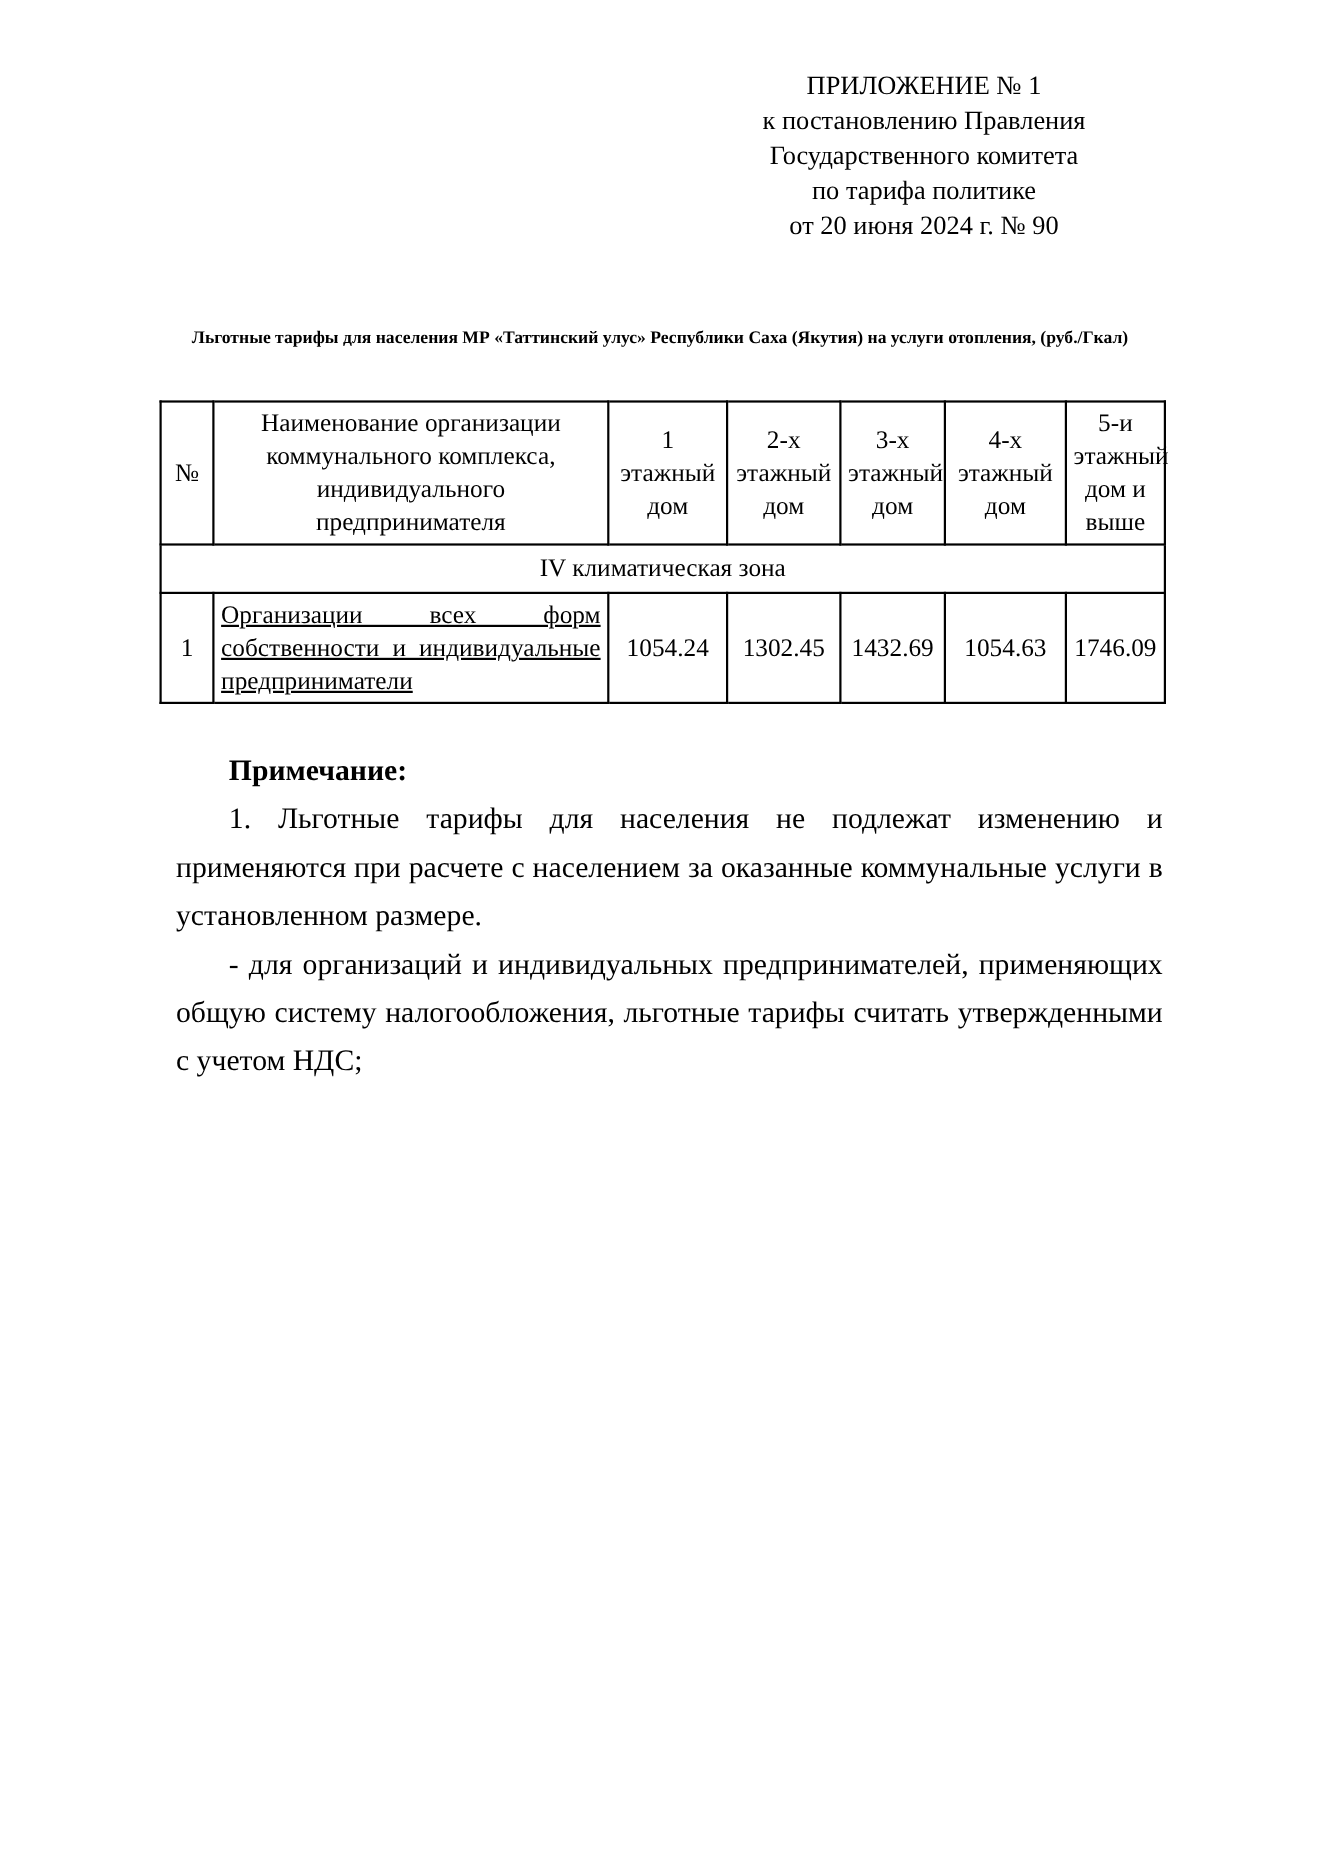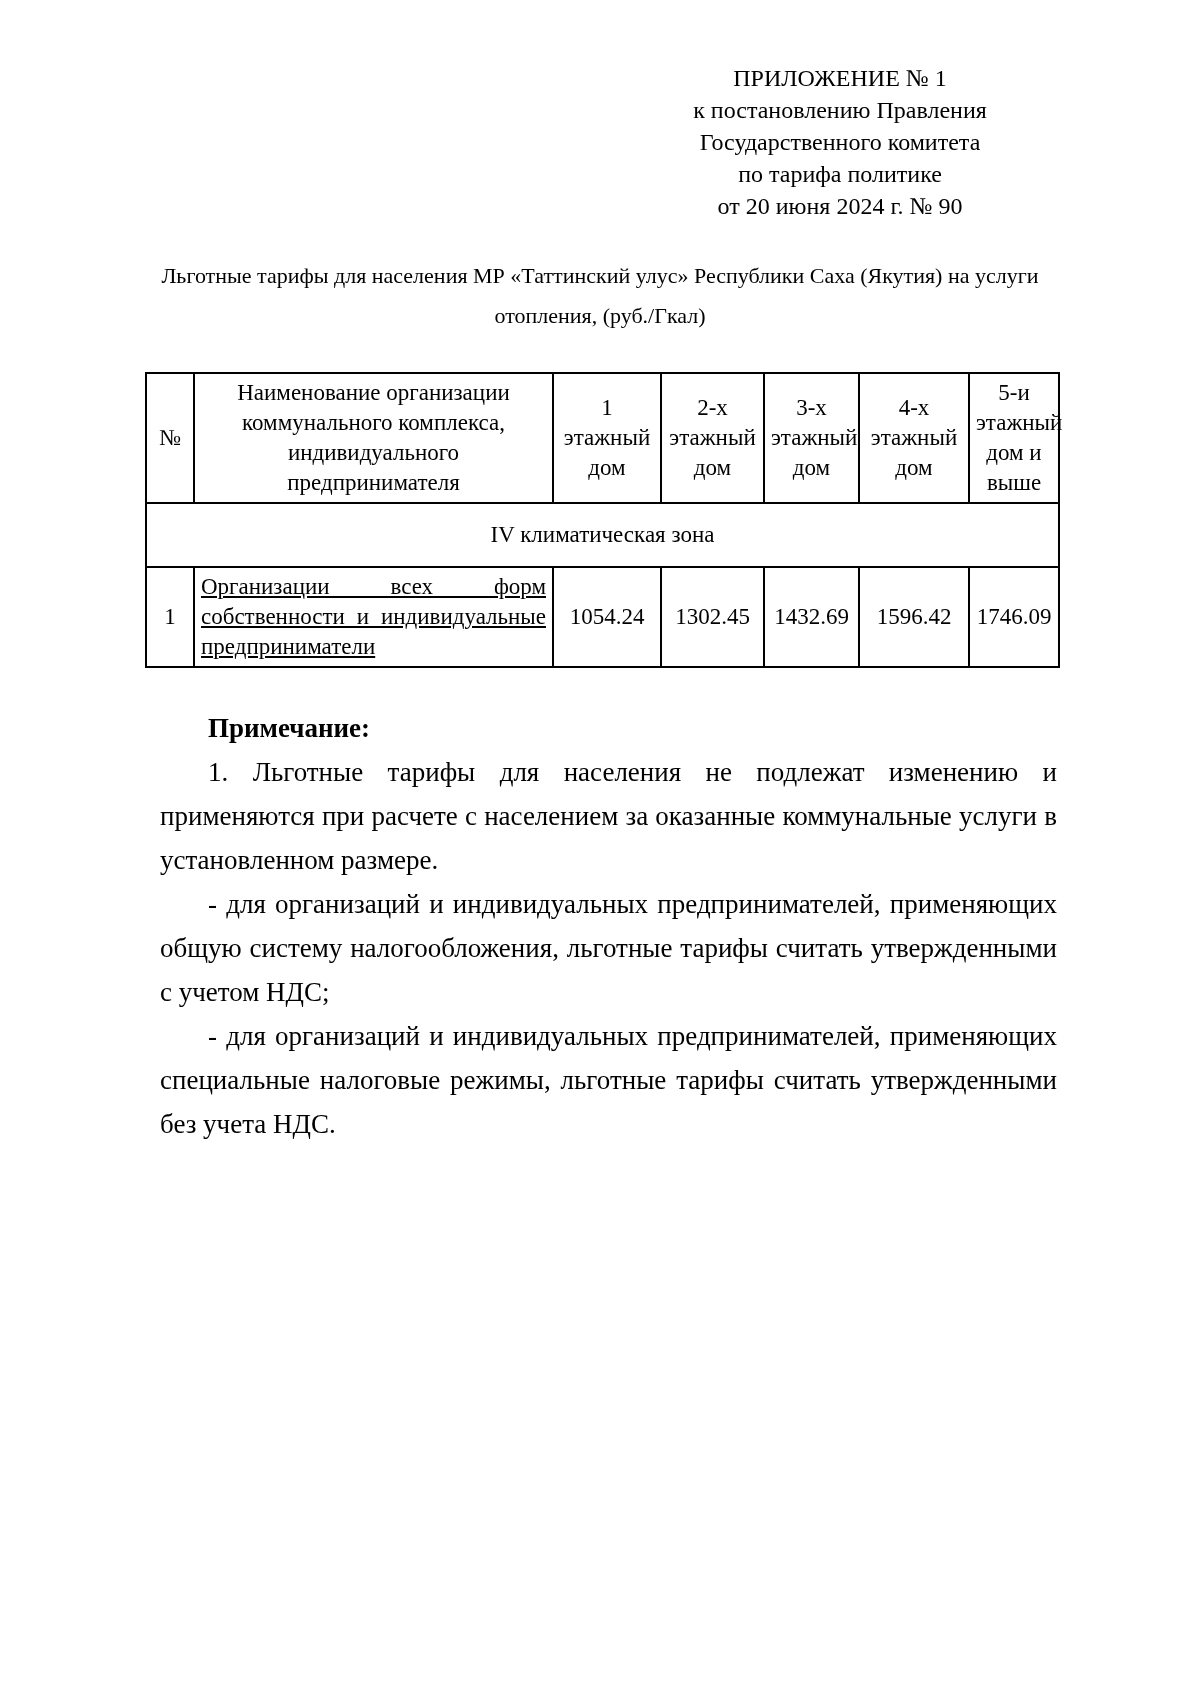--- a/index.html
+++ b/index.html
@@ -20,25 +20,25 @@
   .doc-header {
     width: 460px;
     margin-left: auto;
     margin-right: 130px;
     text-align: center;
     font-size: 24px;
     line-height: 32px;
   }
   
   .doc-title {
-    margin: 34px auto 0 auto;
+    margin: 66px auto 0 auto;
     width: 900px;
     text-align: center;
-    font-weight: normal;
-    font-size: 22px;
+    font-weight: bold;
+    font-size: 16px;
     line-height: 40px;
   }
   
   table.tariff {
     margin: 36px 0 0 145px;
     border-collapse: collapse;
     table-layout: fixed;
     width: 913px;
     font-size: 23px;
   }
@@ -50,21 +50,21 @@
   }
   table.tariff th { font-weight: normal; text-align: center; }
   col.c-num  { width: 48px; }
   col.c-name { width: 359px; }
   col.c-v1   { width: 108px; }
   col.c-v2   { width: 103px; }
   col.c-v3   { width: 95px;  }
   col.c-v4   { width: 110px; }
   col.c-v5   { width: 90px;  }
   .th-tall { height: 100px; }
-  .zone-cell { text-align: center; height: 64px; }
+  .zone-cell { text-align: center; height: 44px; }
   .num-cell  { text-align: center; }
   .name-cell {
     text-align: justify;
     text-align-last: left;
     padding: 4px 10px;
     text-decoration: underline;
   }
   .val-cell { text-align: center; height: 90px; }
   
   .notes {
@@ -120,26 +120,25 @@
     <tbody>
       <tr>
         <td class="zone-cell" colspan="7">IV климатическая зона</td>
       </tr>
       <tr>
         <td class="num-cell">1</td>
         <td class="name-cell">Организации всех форм собственности и индивидуальные предприниматели</td>
         <td class="val-cell">1054.24</td>
         <td class="val-cell">1302.45</td>
         <td class="val-cell">1432.69</td>
-        <td class="val-cell">1596.42</td>
+        <td class="val-cell">1054.63</td>
         <td class="val-cell">1746.09</td>
       </tr>
     </tbody>
   </table>
 
   <div class="notes">
     <div class="notes-heading">Примечание:</div>
     <p>1. Льготные тарифы для населения не подлежат изменению и применяются при расчете с населением за оказанные коммунальные услуги в установленном размере.</p>
     <p>- для организаций и индивидуальных предпринимателей, применяющих общую систему налогообложения, льготные тарифы считать утвержденными с учетом НДС;</p>
-    <p>- для организаций и индивидуальных предпринимателей, применяющих специальные налоговые режимы, льготные тарифы считать утвержденными без учета НДС.</p>
   </div>
 
 </div>
 
 </body></html>

